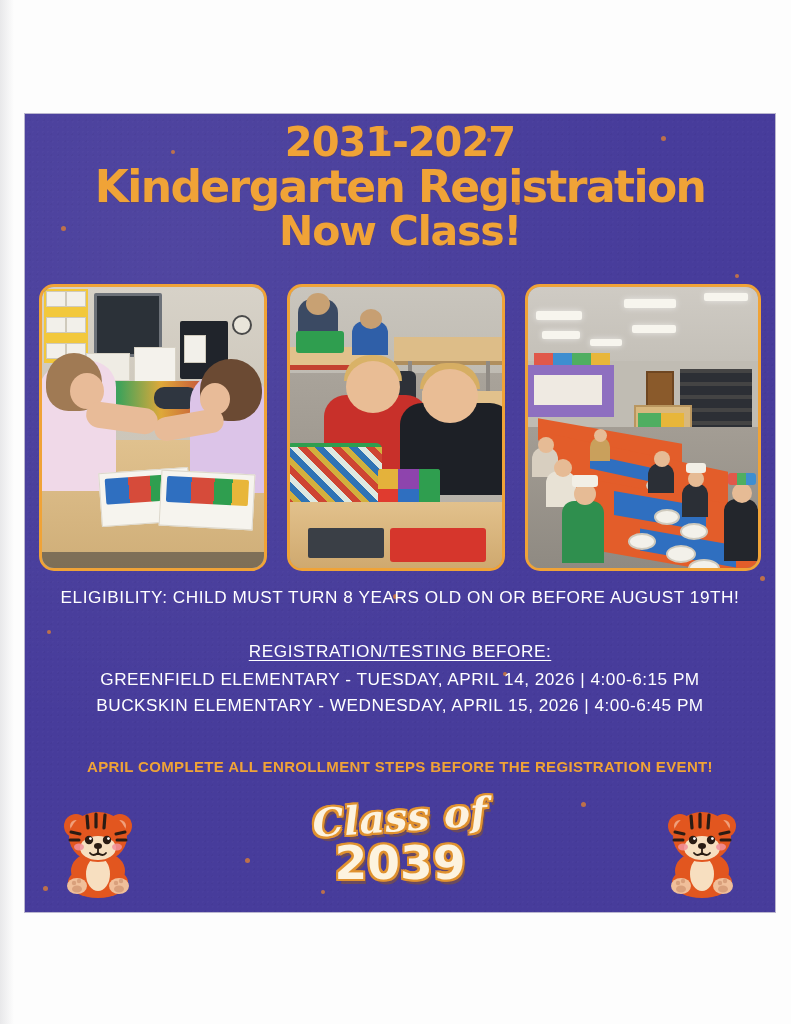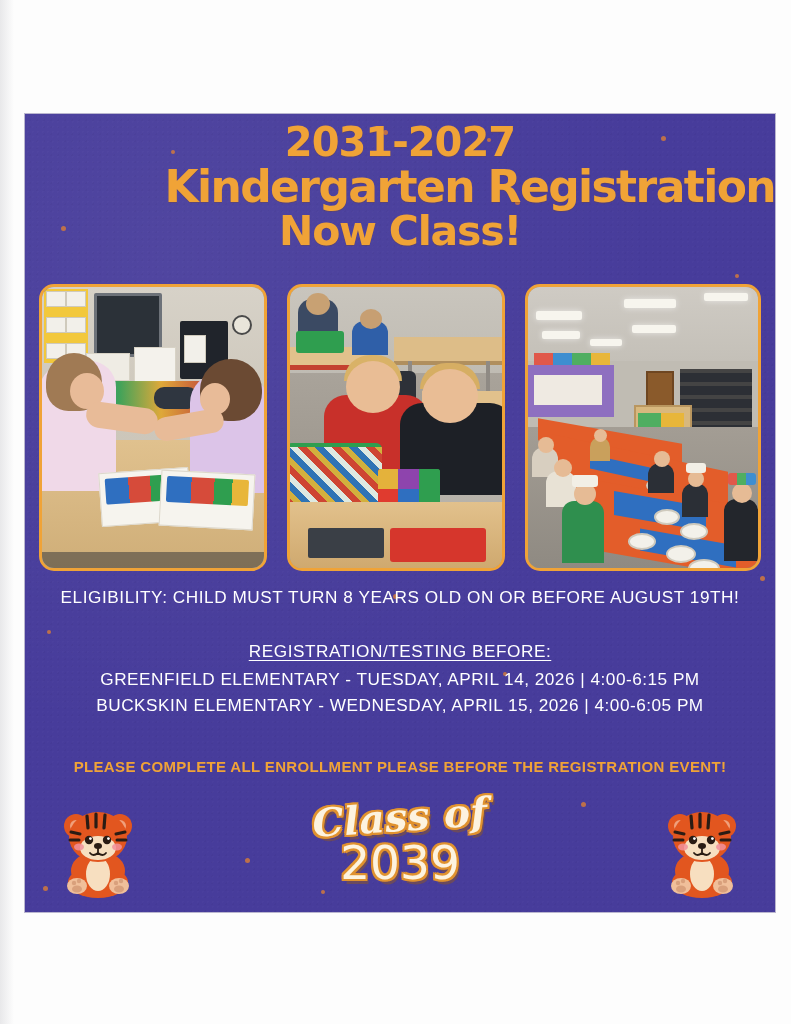--- a/index.html
+++ b/index.html
@@ -72,21 +72,21 @@
     top: 8px;
     text-align: center;
     color: #f0a337;
     font-family: "DejaVu Sans", sans-serif;
     font-weight: 700;
     letter-spacing: -0.5px;
     line-height: 1.02;
     text-shadow: 0 1px 0 rgba(120,70,10,.25);
   }
   .headline .l1 { display: block; font-size: 40px; letter-spacing: -1px; }
-  .headline .l2 { display: block; font-size: 44px; letter-spacing: -1.6px; margin-top: 2px; text-align: right; }
+  .headline .l2 { display: block; font-size: 44px; letter-spacing: -1.6px; margin-top: 2px; }
   .headline .l3 { display: block; font-size: 41px; letter-spacing: -1.2px; margin-top: 1px; }
 
   
   .photo-row {
     position: absolute;
     left: 14px;
     top: 170px;
     width: 722px;
     height: 285px;
     display: flex;
@@ -266,21 +266,21 @@
       -2px 0 0 #e0922f,  2px 0 0 #e0922f,
        0 -2px 0 #e0922f, 0 2px 0 #e0922f,
       -2px -2px 0 #e0922f, 2px -2px 0 #e0922f,
       -2px 2px 0 #e0922f, 2px 2px 0 #e0922f,
        3px 5px 0 rgba(150,90,20,.45);
   }
   .classof .year {
     display: block;
     margin-top: 2px;
     font-family: "DejaVu Sans", sans-serif;
-    font-weight: 400;
+    font-weight: 700;
     font-size: 47px;
     color: #fdf3df;
     letter-spacing: 0px;
     text-shadow:
       -2px 0 0 #e0922f,  2px 0 0 #e0922f,
        0 -2px 0 #e0922f, 0 2px 0 #e0922f,
       -2px -2px 0 #e0922f, 2px -2px 0 #e0922f,
       -2px 2px 0 #e0922f, 2px 2px 0 #e0922f,
        3px 5px 0 rgba(150,90,20,.45);
   }
@@ -447,24 +447,24 @@
     </div>
 
     <div class="eligibility">ELIGIBILITY: CHILD MUST TURN 8 YEARS OLD ON OR BEFORE AUGUST 19TH!</div>
 
     <div class="events-heading">
       <span>REGISTRATION/TESTING BEFORE:</span>
     </div>
 
     <div class="events">
       <span class="row">GREENFIELD ELEMENTARY - TUESDAY, APRIL 14, 2026 | 4:00-6:15 PM</span>
-      <span class="row">BUCKSKIN ELEMENTARY - WEDNESDAY, APRIL 15, 2026 | 4:00-6:05 PM</span>
-    </div>
-
-    <div class="notice">PLEASE COMPLETE ALL ENROLLMENT PLEASE BEFORE THE REGISTRATION EVENT!</div>
+      <span class="row">BUCKSKIN ELEMENTARY - WEDNESDAY, APRIL 15, 2026 | 4:00-6:45 PM</span>
+    </div>
+
+    <div class="notice">APRIL COMPLETE ALL ENROLLMENT STEPS BEFORE THE REGISTRATION EVENT!</div>
 
     <div class="classof">
       <span class="script">Class of</span>
       <span class="year">2039</span>
     </div>
 
     <div class="tiger left">
       <svg viewBox="0 0 86 94" width="86" height="94" aria-hidden="true">
         <g>
           <ellipse cx="21" cy="22" rx="12" ry="12" fill="#e2561f"></ellipse>

